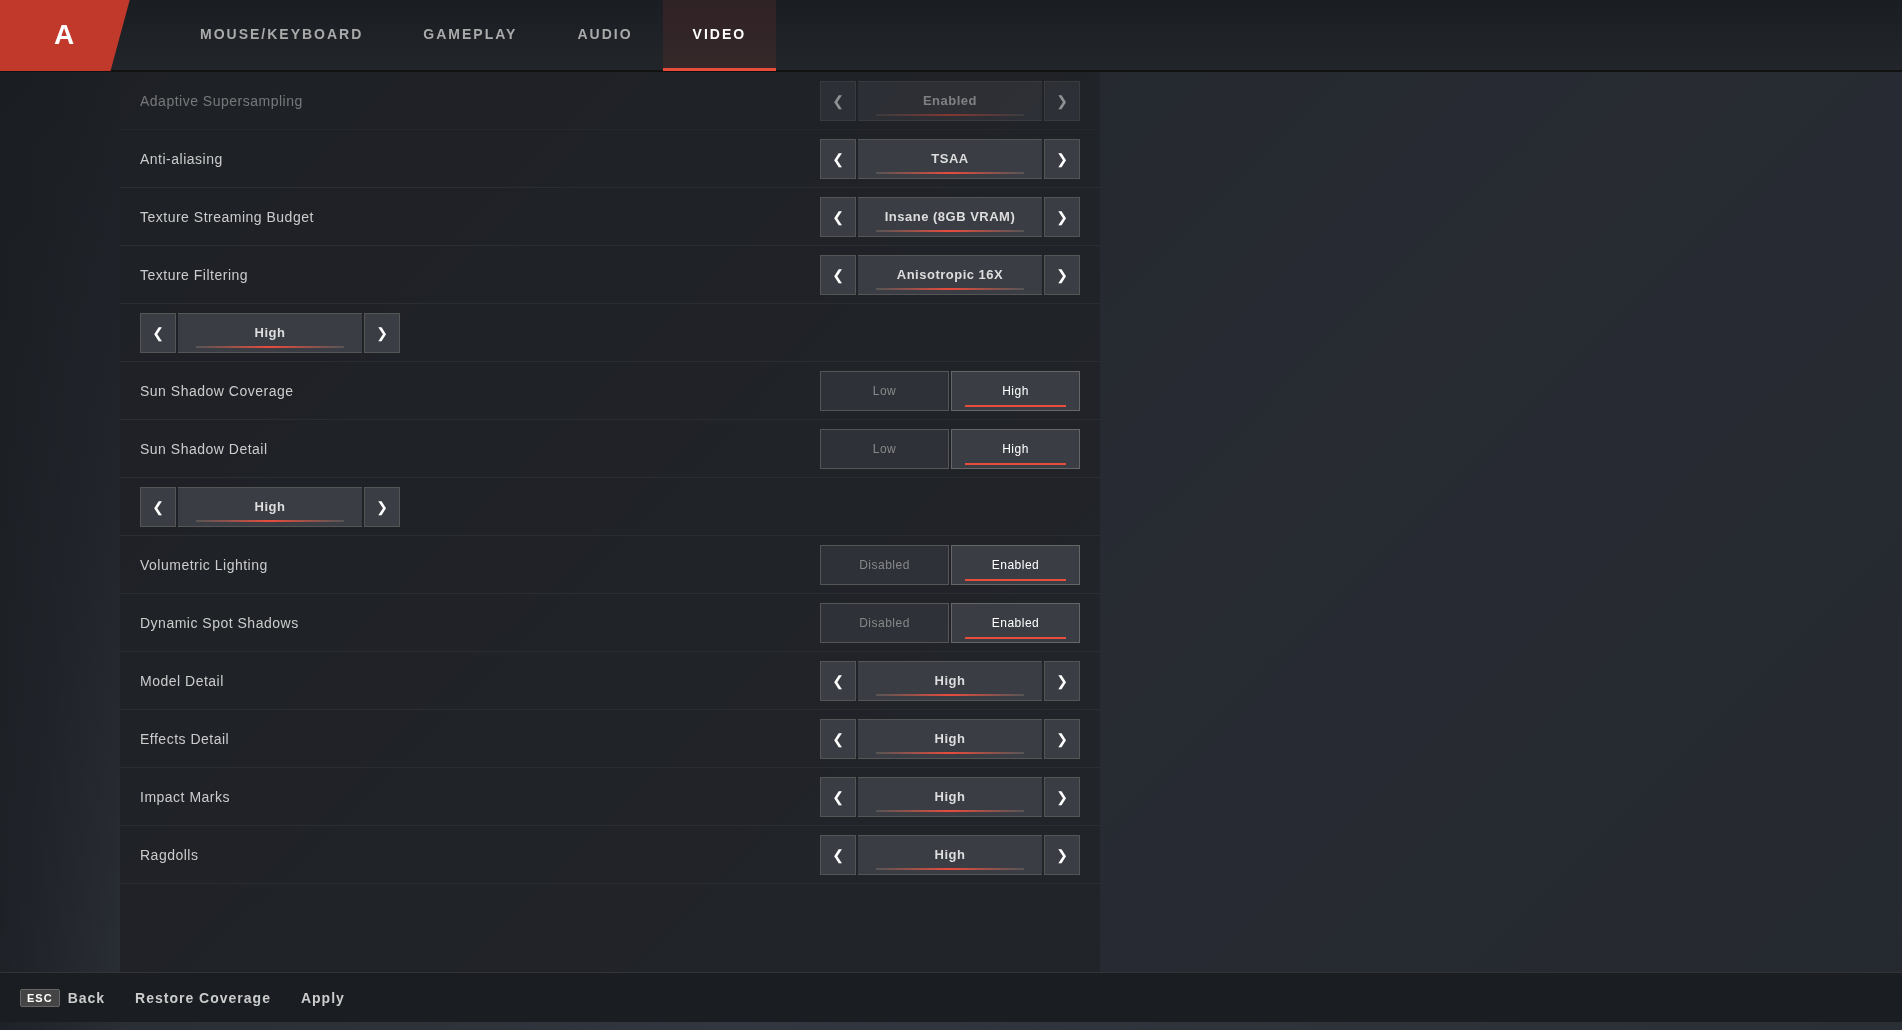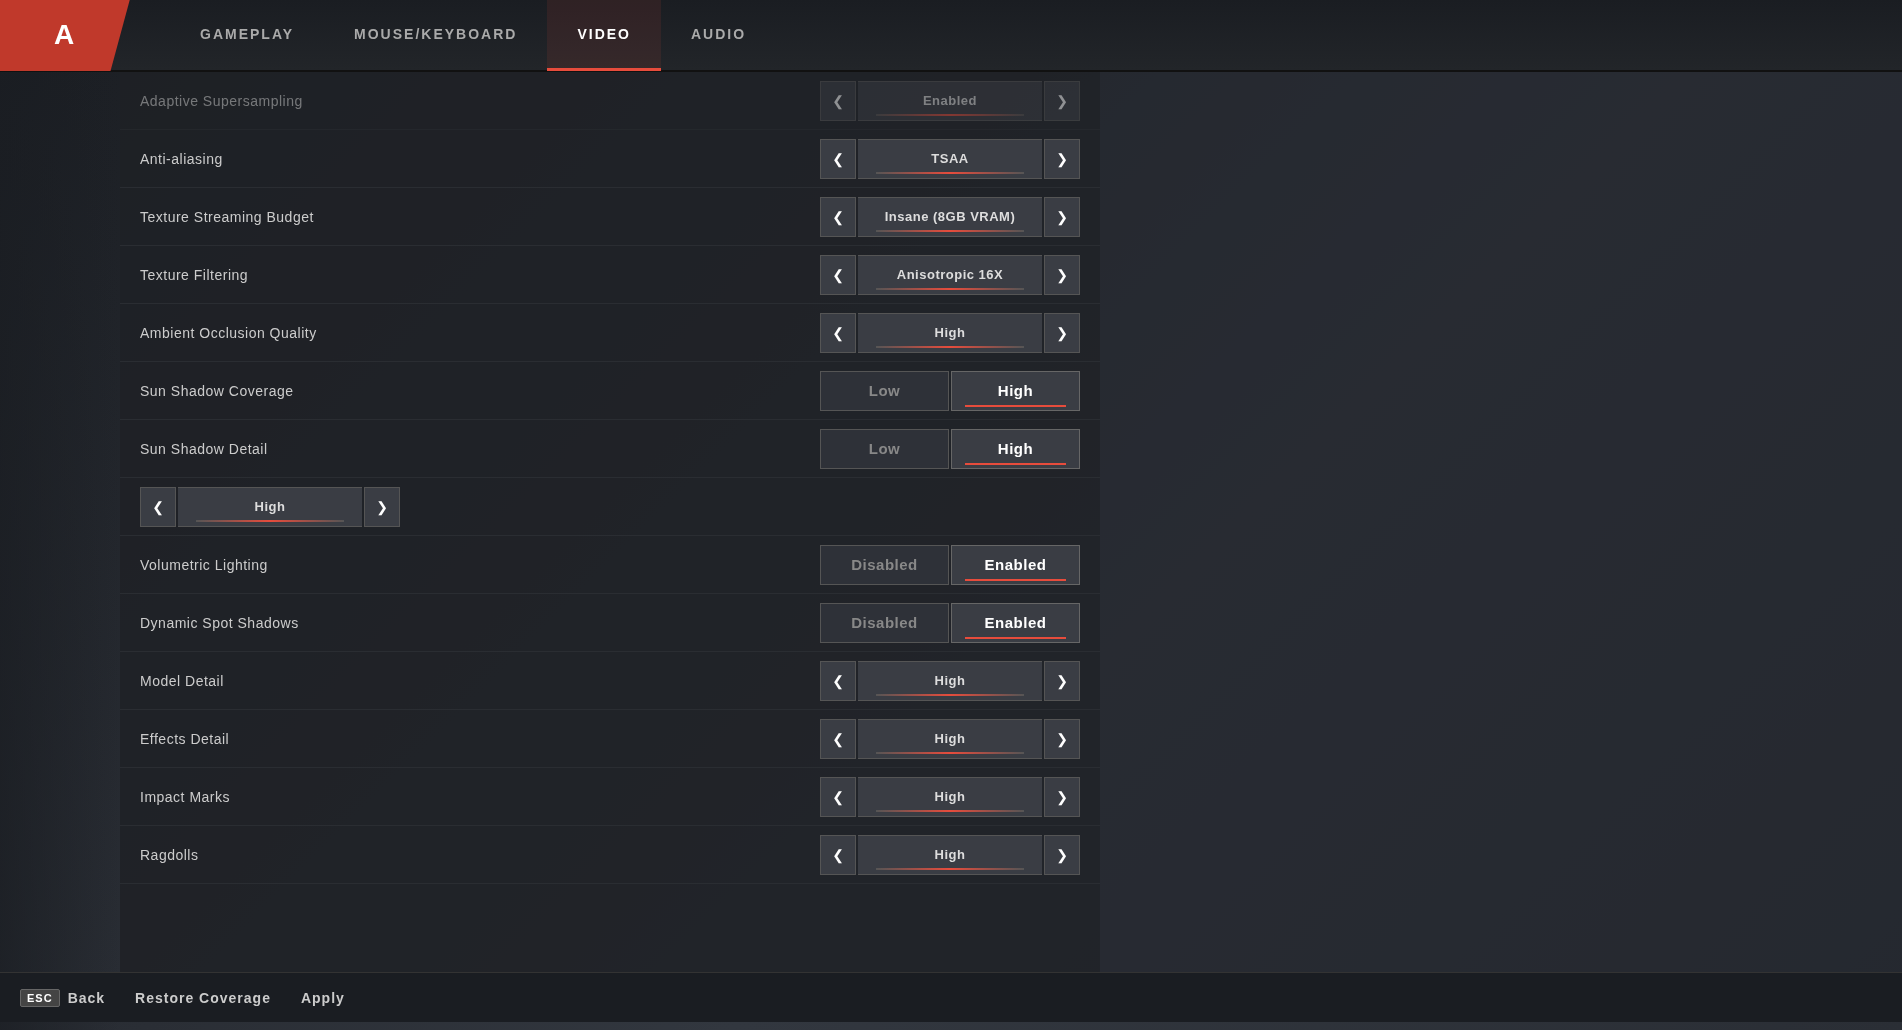--- a/index.html
+++ b/index.html
@@ -203,22 +203,22 @@
       display: flex;
       width: 260px;
     }
 
     .toggle-btn {
       flex: 1;
       height: 40px;
       display: flex;
       align-items: center;
       justify-content: center;
-      font-size: 15px;
-      font-weight: 700;
+      font-size: 12px;
+      font-weight: 400;
       letter-spacing: 0.5px;
       cursor: pointer;
       border: 1px solid #555;
       color: #888;
       background: #2e3138;
     }
 
     .toggle-btn.active {
       background: #3a3d44;
       color: #fff;
@@ -281,24 +281,24 @@
 
 <div class="bg"></div>
 <div class="bg-left"></div>
 
 <div class="topbar">
   <div class="logo-area">
     <span class="logo-text">A</span>
   </div>
   <nav class="nav-tabs">
 
-  <div class="nav-tab">GAMEPLAY</div>
-      <div class="nav-tab">MOUSE/KEYBOARD</div>
+  <div class="nav-tab">MOUSE/KEYBOARD</div>
+      <div class="nav-tab">GAMEPLAY</div>
+      <div class="nav-tab">AUDIO</div>
       <div class="nav-tab active">VIDEO</div>
-      <div class="nav-tab">AUDIO</div>
     </nav>
 </div>
 
 <div class="main-content">
   <div class="settings-panel">
     <div class="settings-list" id="settings-list">
 
     <div class="setting-row faded">
           <span class="setting-label">Adaptive Supersampling</span>
           <div class="arrow-selector setting-control">
@@ -337,21 +337,20 @@
           <div class="arrow-selector setting-control">
             <div class="arrow-btn">❮</div>
             <div class="selector-value-wrap">
               <span class="selector-value">Anisotropic 16X</span>
               <div class="selector-underline"></div>
             </div>
             <div class="arrow-btn">❯</div>
           </div>
         </div>
         <div class="setting-row">
-          <span class="setting-label">Ambient Occlusion Quality</span>
           <div class="arrow-selector setting-control">
             <div class="arrow-btn">❮</div>
             <div class="selector-value-wrap">
               <span class="selector-value">High</span>
               <div class="selector-underline"></div>
             </div>
             <div class="arrow-btn">❯</div>
           </div>
         </div>
         <div class="setting-row">

